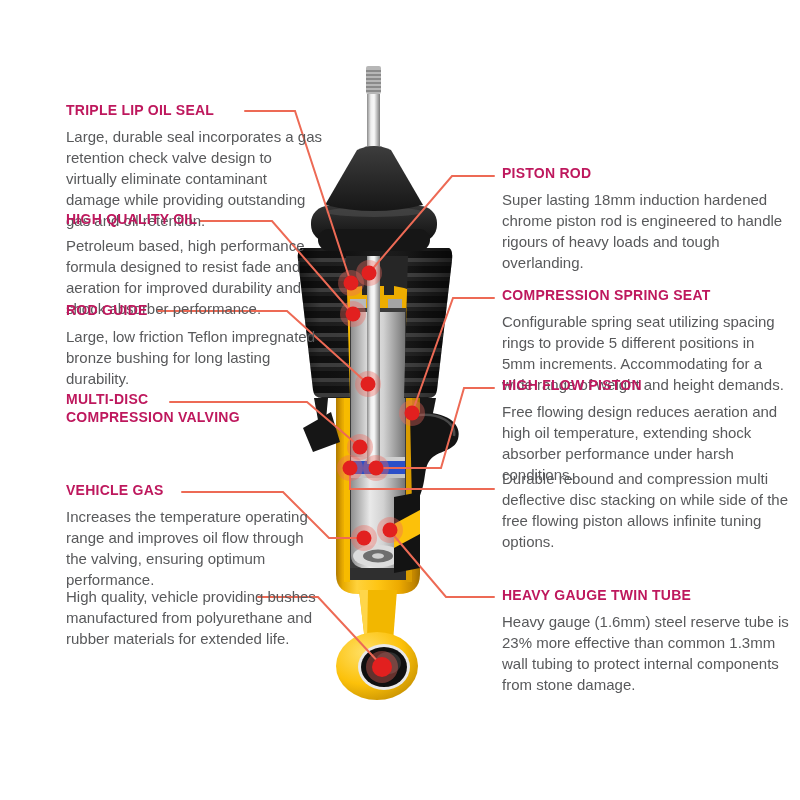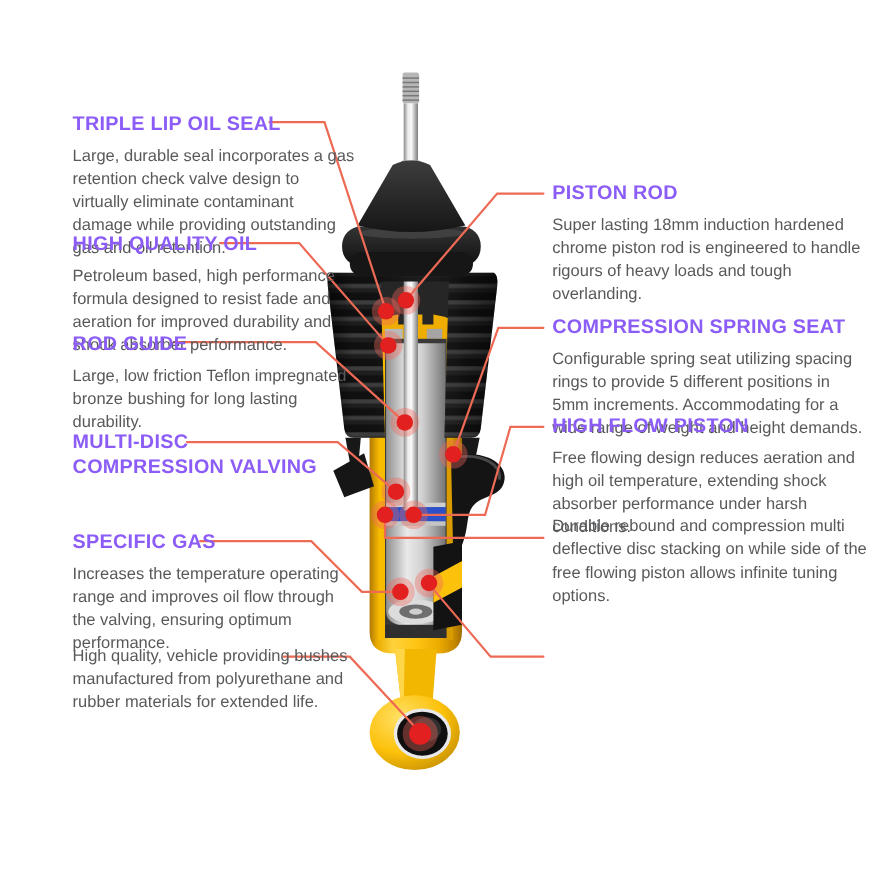--- a/index.html
+++ b/index.html
@@ -1,20 +1,20 @@
 <!DOCTYPE html>
 <html><head>
 <meta charset="utf-8">
 <style>
   html,body{margin:0;padding:0;background:#ffffff;}
   .canvas{position:relative;width:800px;height:800px;overflow:hidden;background:#fff;
           font-family:"Liberation Sans",sans-serif;}
   svg.diagram{position:absolute;left:0;top:0;width:800px;height:800px;}
   .callout{position:absolute;}
-  .callout h3{margin:0 0 7px 0;font-size:18px;font-weight:700;color:#8b5cf6;
+  .callout h3{margin:0 0 7px 0;font-size:14px;font-weight:700;color:#be185d;
               letter-spacing:.25px;line-height:1.3;white-space:pre-line;}
   .callout p{margin:0;font-size:15px;color:#58595b;line-height:1.4;}
 </style>
 </head>
 <body>
 
 <div class="canvas">
 
   <svg class="diagram" viewBox="0 0 800 800">
     <defs>
@@ -207,21 +207,21 @@
   </div>
   <div class="callout" style="left:66px;top:301px;width:258px">
     <h3>ROD GUIDE</h3>
     <p>Large, low friction Teflon impregnated bronze bushing for long lasting durability.</p>
   </div>
   <div class="callout" style="left:66px;top:390px;width:258px">
     <h3>MULTI-DISC
 COMPRESSION VALVING</h3>
   </div>
   <div class="callout" style="left:66px;top:481px;width:258px">
-    <h3>SPECIFIC GAS</h3>
+    <h3>VEHICLE GAS</h3>
     <p>Increases the temperature operating range and improves oil flow through the valving, ensuring optimum performance.</p>
   </div>
   <div class="callout" style="left:66px;top:586px;width:258px">
     <p>High quality, vehicle providing bushes manufactured from polyurethane and rubber materials for extended life.</p>
   </div>
 
   <div class="callout" style="left:502px;top:164px;width:288px">
     <h3>PISTON ROD</h3>
     <p>Super lasting 18mm induction hardened chrome piston rod is engineered to handle rigours of heavy loads and tough overlanding.</p>
   </div>
@@ -229,14 +229,18 @@
     <h3>COMPRESSION SPRING SEAT</h3>
     <p>Configurable spring seat utilizing spacing rings to provide 5 different positions in 5mm increments. Accommodating for a wide range of weight and height demands.</p>
   </div>
   <div class="callout" style="left:502px;top:376px;width:288px">
     <h3>HIGH FLOW PISTON</h3>
     <p>Free flowing design reduces aeration and high oil temperature, extending shock absorber performance under harsh conditions.</p>
   </div>
   <div class="callout" style="left:502px;top:468px;width:288px">
     <p>Durable rebound and compression multi deflective disc stacking on while side of the free flowing piston allows infinite tuning options.</p>
   </div>
+  <div class="callout" style="left:502px;top:586px;width:288px">
+    <h3>HEAVY GAUGE TWIN TUBE</h3>
+    <p>Heavy gauge (1.6mm) steel reserve tube is 23% more effective than common 1.3mm wall tubing to protect internal components from stone damage.</p>
+  </div>
 
 </div>
 
 </body></html>

